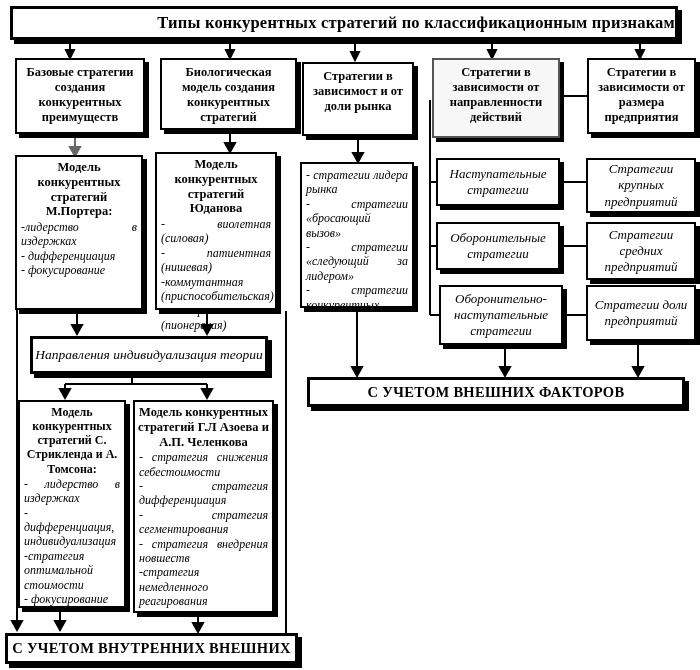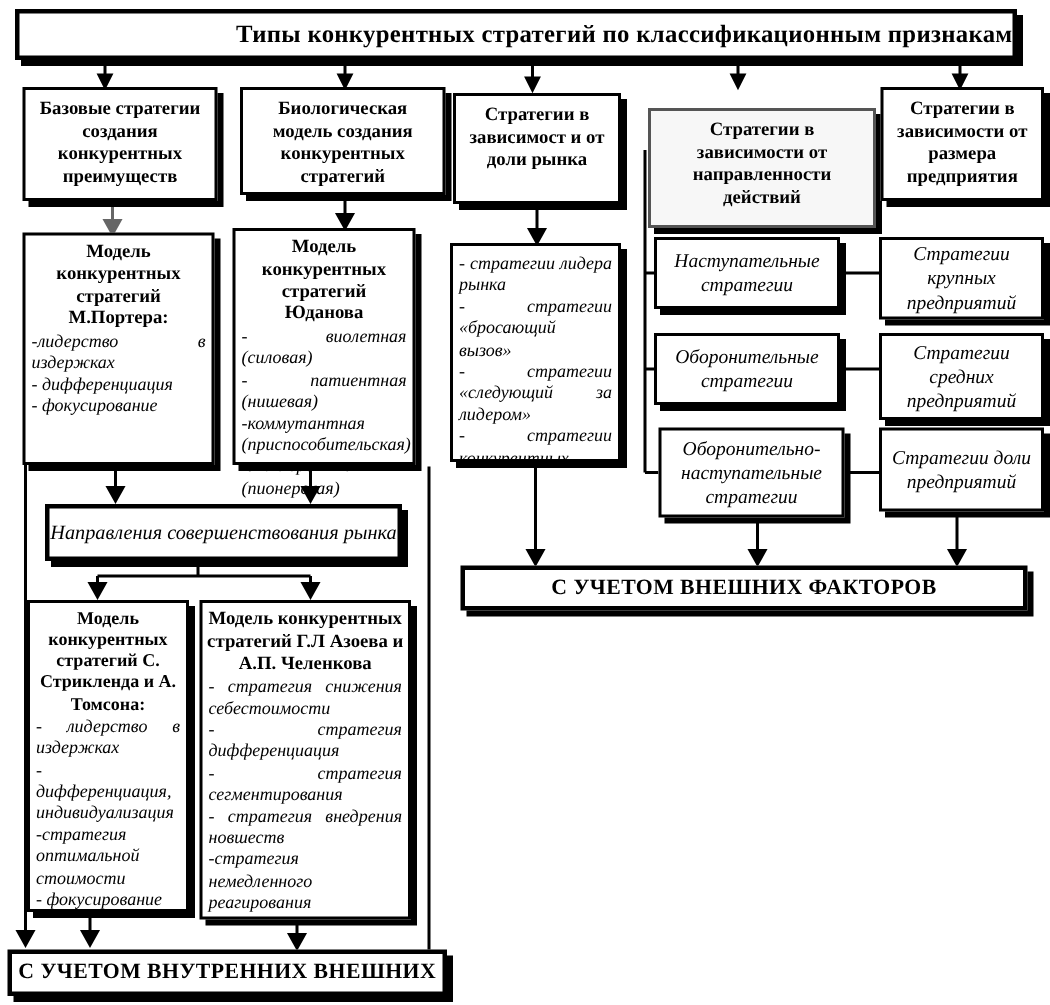--- a/index.html
+++ b/index.html
@@ -100,21 +100,21 @@
   </div>
 
   <div class="box overflow-open" style="left:15px;top:58px;width:130px;height:76px;">
     <div class="top-hdr">Базовые стратегии создания конкурентных преимуществ</div>
   </div>
 
   <div class="box" style="left:302px;top:62px;width:112px;height:74px;">
     <div class="top-hdr">Стратегии в зависимост и от доли рынка</div>
   </div>
 
-  <div class="box gray-box" style="left:432px;top:72px;width:152px;height:80px;">
+  <div class="box gray-box" style="left:432px;top:58px;width:128px;height:80px;">
     <div class="top-hdr">Стратегии в зависимости  от направленности действий</div>
   </div>
 
   <div class="box" style="left:587px;top:58px;width:109px;height:76px;">
     <div class="top-hdr">Стратегии в зависимости от размера предприятия</div>
   </div>
 
   <div class="box overflow-open" style="left:15px;top:155px;width:128px;height:155px;">
     <div class="hdr">Модель конкурентных стратегий М.Портера:</div>
     <div class="itms">
@@ -161,21 +161,21 @@
   </div>
   <div class="box mid-it" style="left:586px;top:285px;width:110px;height:56px;">
     <span>Стратегии доли предприятий</span>
   </div>
 
   <div class="box factor" style="left:307px;top:377px;width:378px;height:30px;">
     <span>С УЧЕТОМ ВНЕШНИХ ФАКТОРОВ</span>
   </div>
 
   <div class="box dev-box" style="left:30px;top:336px;width:238px;height:38px;">
-    <span>Направления совершенствования рынка</span>
+    <span>Направления индивидуализация теории</span>
   </div>
 
   <div class="box overflow-open" style="left:18px;top:400px;width:108px;height:208px;">
     <div class="hdr" style="font-size:12px;">Модель конкурентных стратегий  С. Стрикленда и А. Томсона:</div>
     <div class="itms">
         <div class="itm">- лидерство в издержках</div>
         <div class="itm">- дифференциация, индивидуализация</div>
         <div class="itm">-стратегия оптимальной стоимости</div>
         <div class="itm">- фокусирование</div>
       </div>

